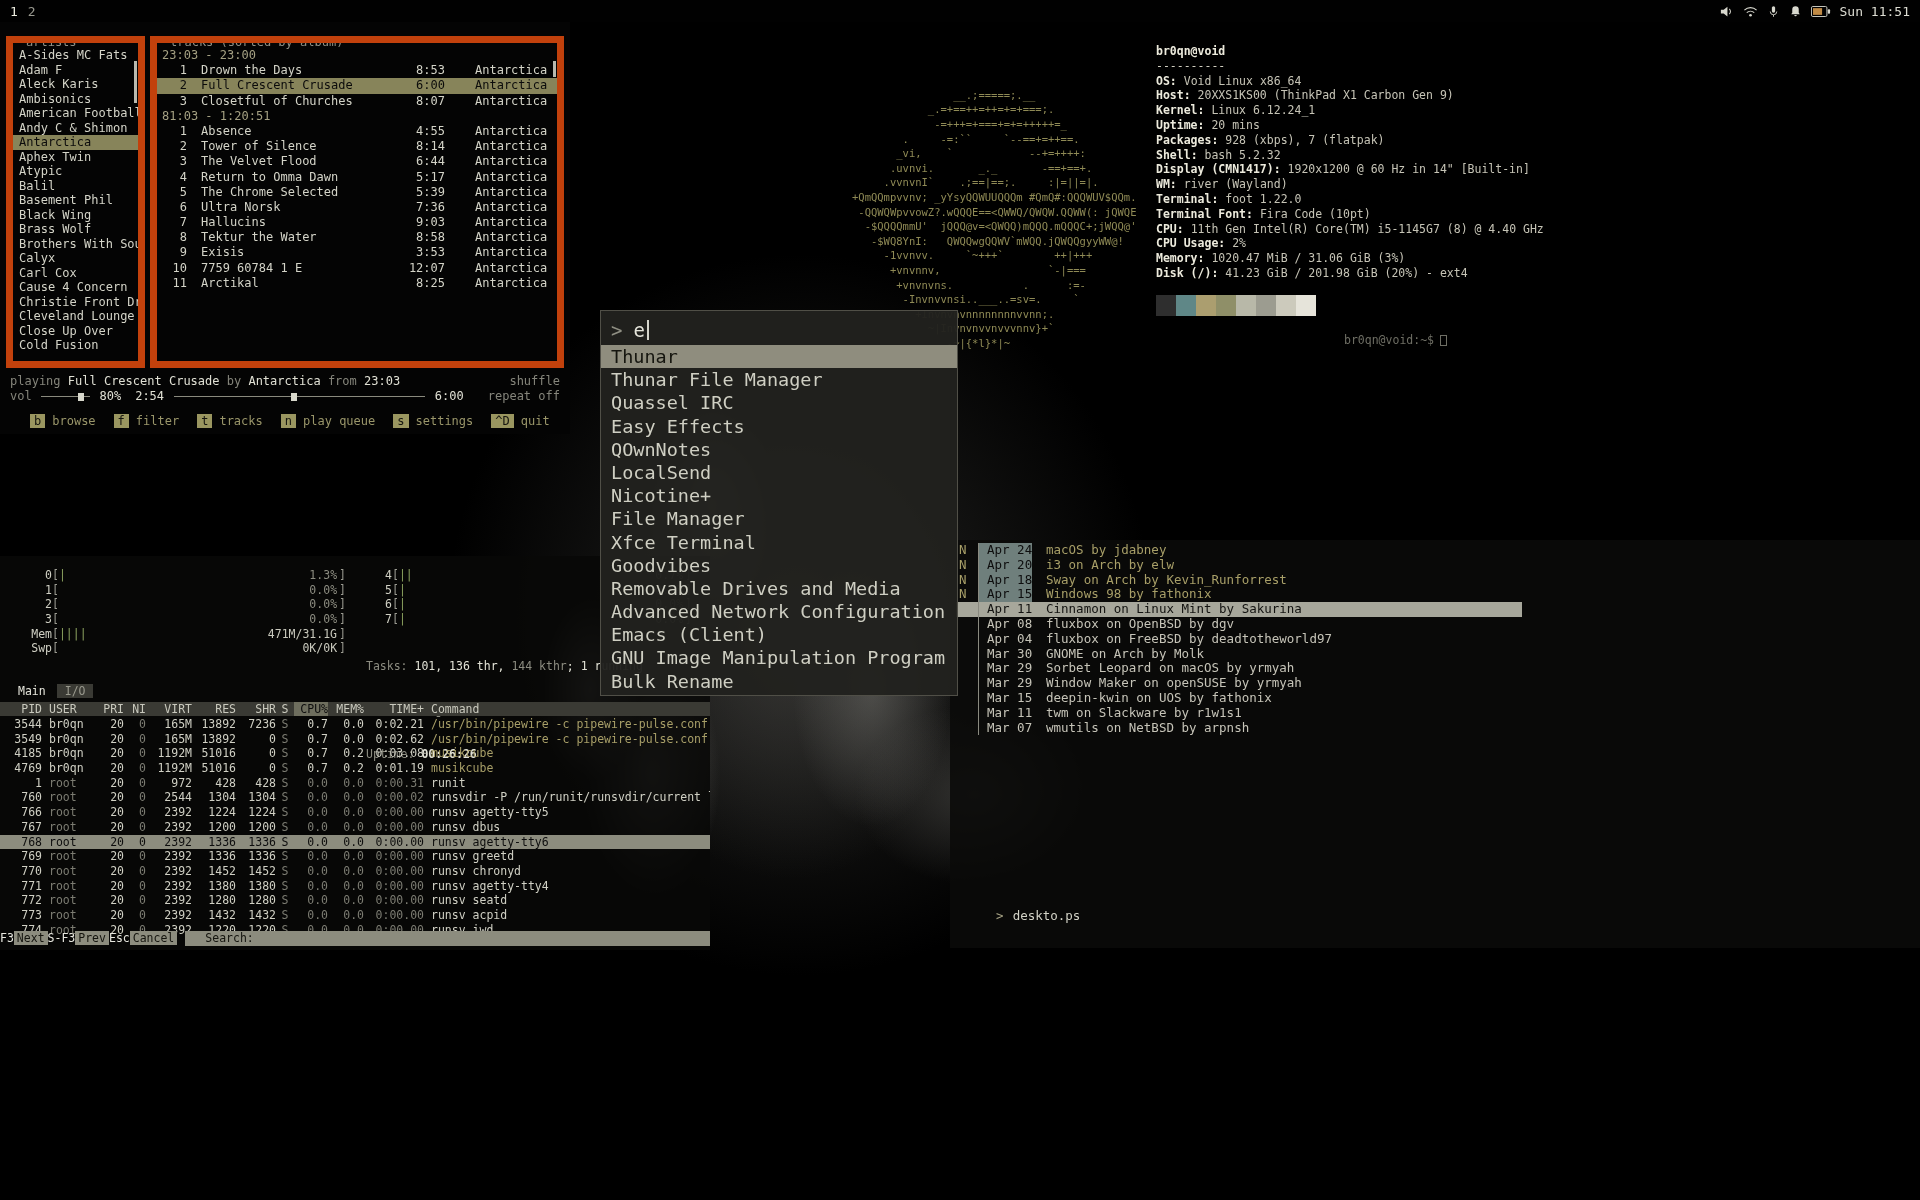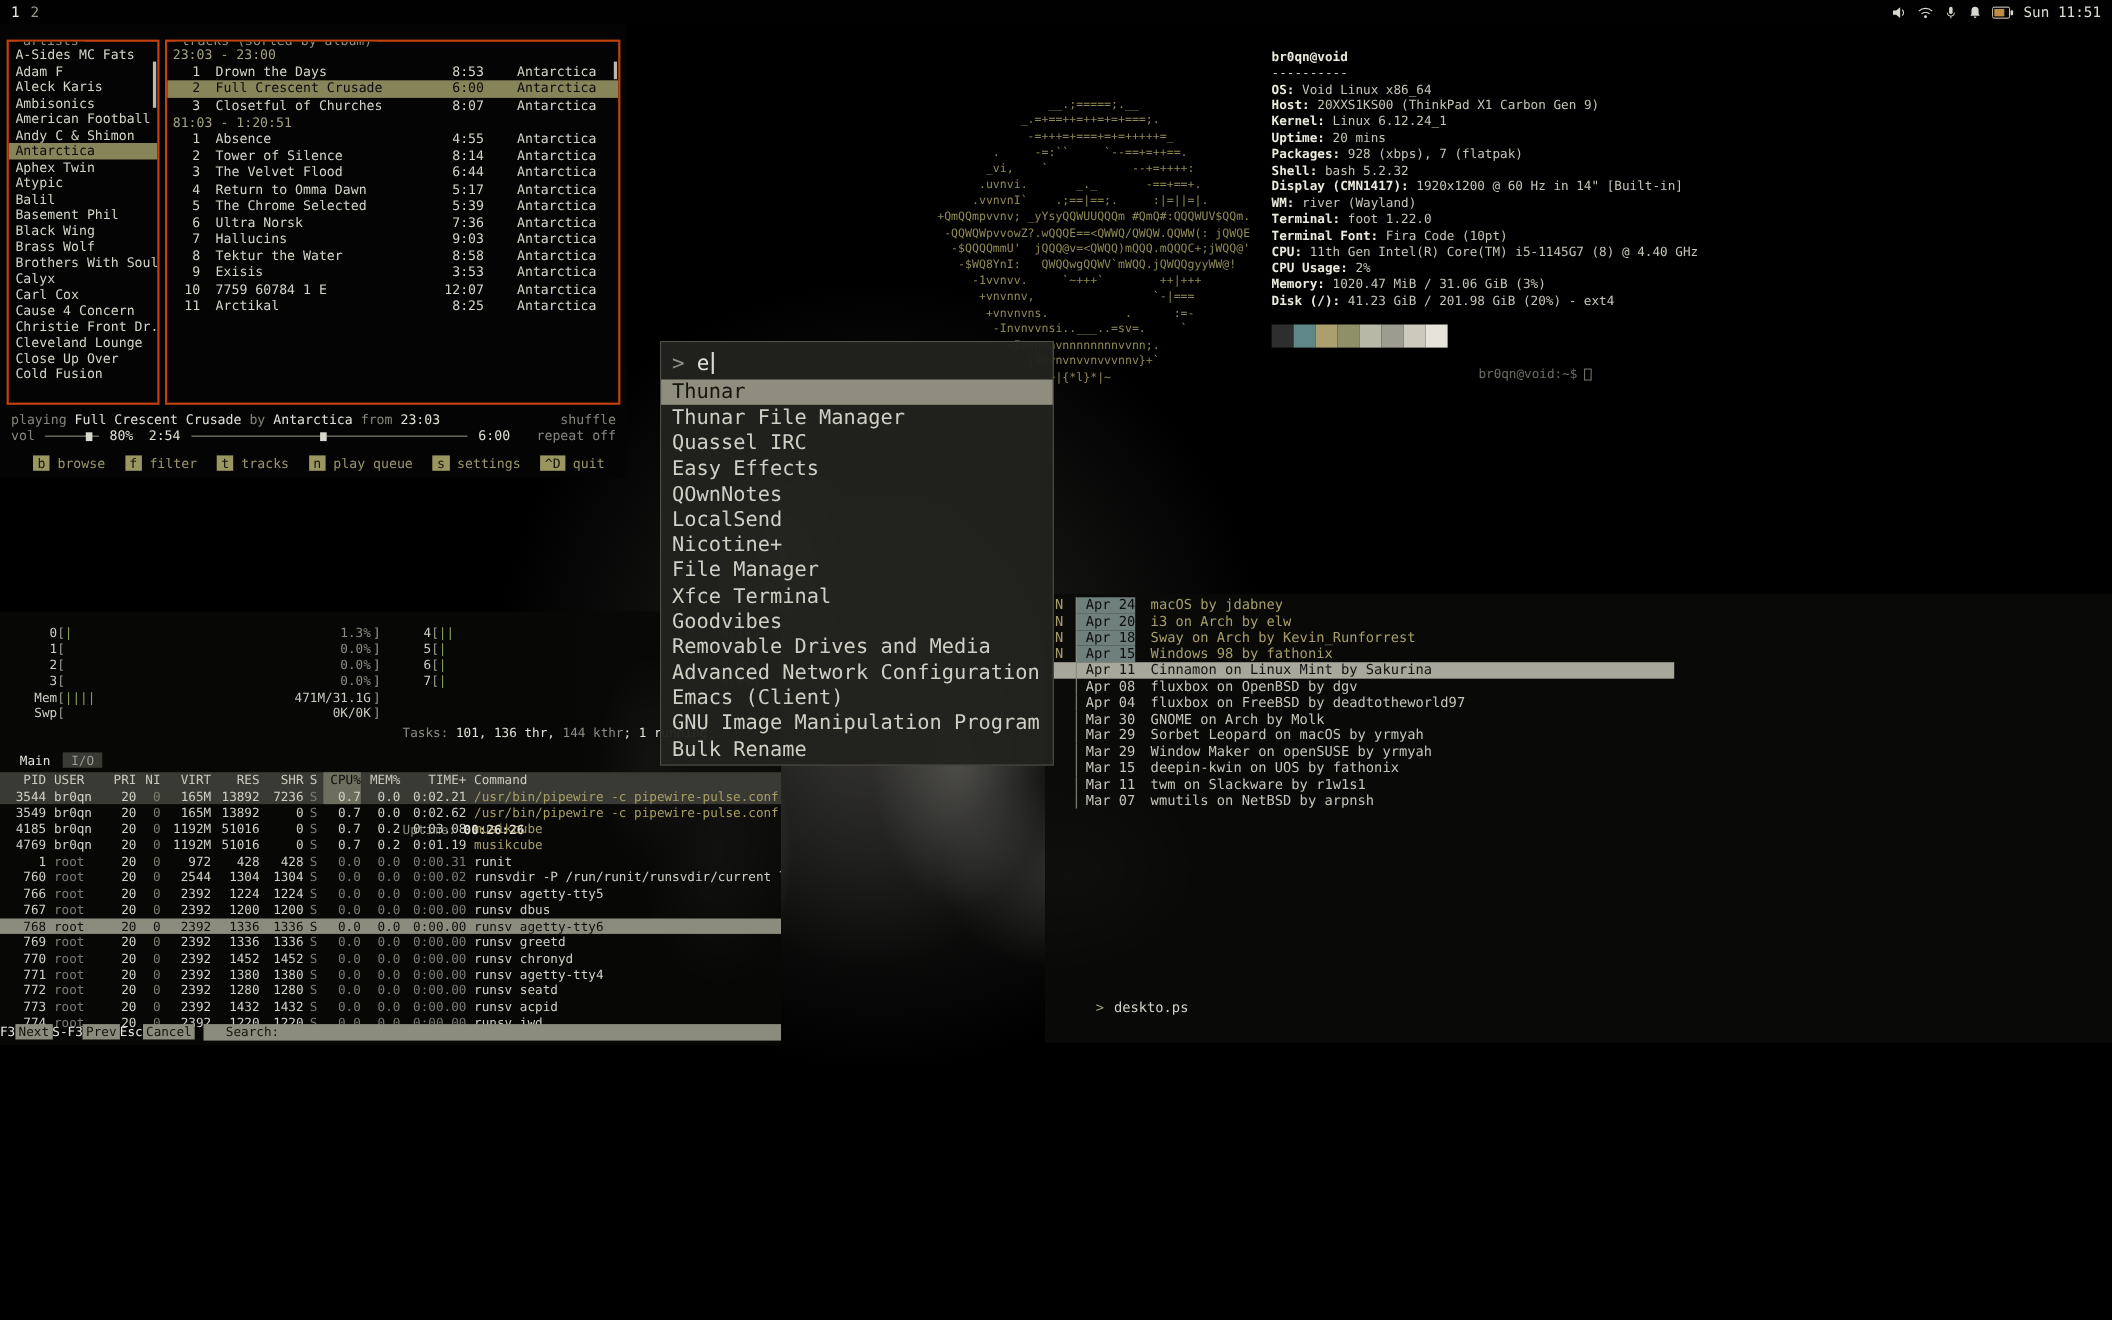--- a/index.html
+++ b/index.html
@@ -22,21 +22,21 @@
     justify-content:space-between;align-items:center;padding:0 10px;font-size:13px;color:#dcdcd2;z-index:50}
   .ws{display:flex;gap:10px}
   .wsn{color:#9a9a90}
   .wsn.active{color:#ececе2;color:#ececdf}
   .tb-right{display:flex;align-items:center;gap:9px}
   .tb-right svg{display:block}
   .clock{margin-left:0}
 
   
   .mk{position:absolute;left:0;top:22px;width:570px;height:412px;background:#040404;z-index:10;font-size:12px}
-  .panel{position:absolute;border:2px solid #c2410c}
+  .panel{position:absolute;border:7px solid #c2410c}
   .panel-title{position:absolute;top:-8px;left:8px;background:#040404;padding:0 5px;color:#909086;font-size:12px;white-space:nowrap}
   .artists-panel{left:6px;top:14px;width:139px;height:332px;padding:5px 0;overflow:hidden}
   .artist{height:14.5px;line-height:14.5px;padding:0 6px;white-space:nowrap;overflow:hidden;color:#d4d4c8}
   .artist.selected{background:#87845a;color:#0b0b0b}
   .a-scroll{position:absolute;right:1px;top:18px;width:3px;height:42px;background:#b9b9af}
   .tracks-panel{left:150px;top:14px;width:414px;height:332px;padding:5px 0;overflow:hidden}
   .t-scroll{position:absolute;right:1px;top:18px;width:3px;height:16px;background:#b9b9af}
   .album-header{height:15.2px;line-height:15.2px;padding:0 5px;color:#a5a183}
   .trow{display:flex;height:15.2px;line-height:15.2px;padding-left:6px;white-space:nowrap;color:#d4d4c8}
   .trow.selected{background:#87845a;color:#0b0b0b}
@@ -96,21 +96,21 @@
   .ticks{color:#8aa05e}
   .mval{position:absolute;right:2px;color:#8c8c80}
   .mval.vbright{color:#c9c9bd}
   .stats{margin-top:3px;line-height:14.7px;white-space:pre}
   .st-label{color:#8c8c80}
   .st-val{color:#e2e2d6}
   .st-dim{color:#8c8c80}
   .htabs{position:absolute;left:10px;top:128px;display:flex;gap:3px}
   .tab{color:#e4e4da;padding:0 8px}
   .tab:not(.active){background:#3a3a34;color:#9a9a8e}
-  .phead{position:absolute;left:0;top:146px;width:100%;display:flex;background:#3a3a34;color:#c9c9bd;height:29px;line-height:14.7px}
+  .phead{position:absolute;left:0;top:146px;width:100%;display:flex;background:#3a3a34;color:#c9c9bd;height:14px;line-height:14.7px}
   .hcell.sort{background:#6e6e5e;color:#0d0d0d}
   .plist{position:absolute;left:0;top:161px;width:100%}
   .prow{display:flex;height:14.7px;line-height:14.7px;color:#d0d0c4;white-space:pre}
   .c-pid{width:42px;text-align:right}
   .c-user{width:56px;padding-left:7px;overflow:hidden}
   .c-pri{width:26px;text-align:right}
   .c-ni{width:22px;text-align:right}
   .c-virt{width:46px;text-align:right}
   .c-res{width:44px;text-align:right}
   .c-shr{width:40px;text-align:right}

